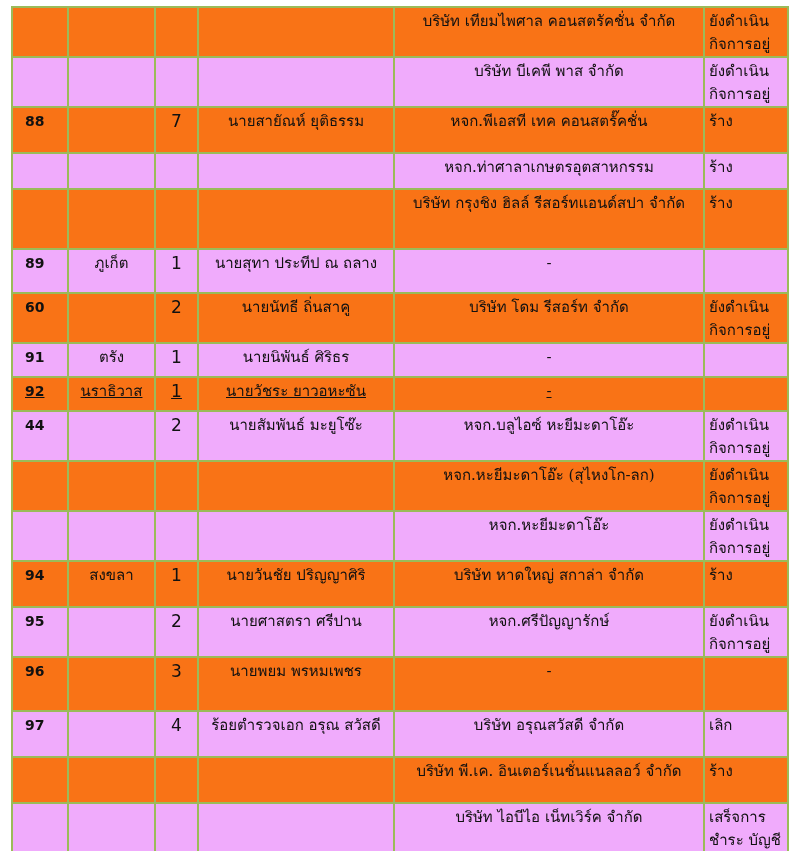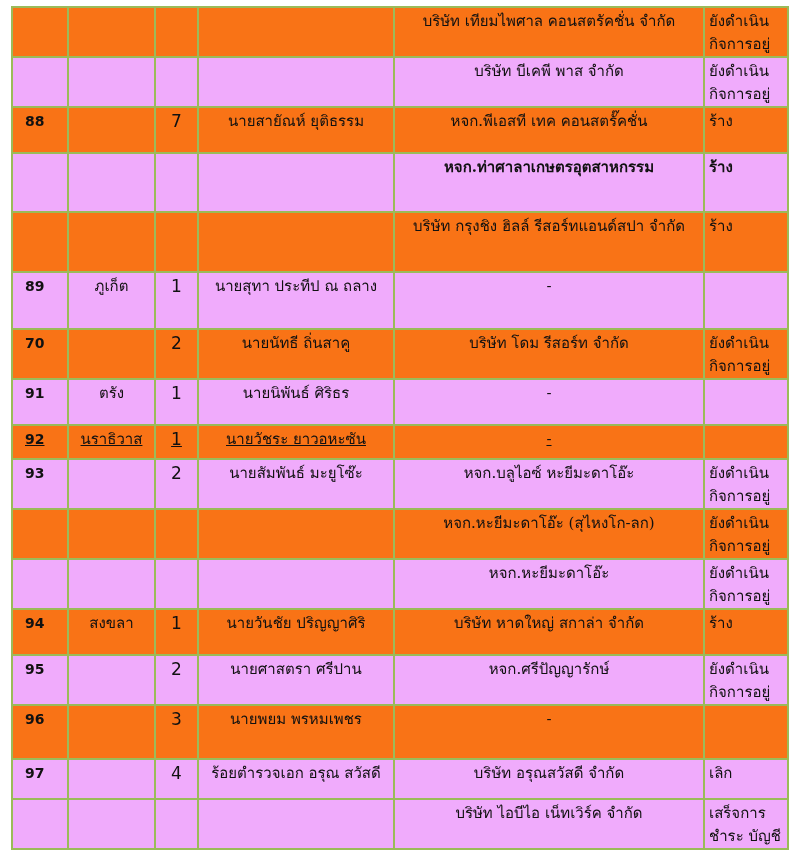--- a/index.html
+++ b/index.html
@@ -80,70 +80,70 @@
     <td class="c-stat">ยังดำเนิน กิจการอยู่</td>
   </tr>
       <tr class="shaded" style="height: 46px;">
     <td class="c-no">88</td>
     <td class="c-prov"></td>
     <td class="c-seq">7</td>
     <td class="c-name">นายสายัณห์ ยุติธรรม</td>
     <td class="c-comp">หจก.พีเอสที เทค คอนสตรั๊คชั่น</td>
     <td class="c-stat">ร้าง</td>
   </tr>
-      <tr class="plain" style="height: 59px; font-weight: bold;">
+      <tr class="plain" style="height: 36px;">
     <td class="c-no"></td>
     <td class="c-prov"></td>
     <td class="c-seq"></td>
     <td class="c-name"></td>
     <td class="c-comp">หจก.ท่าศาลาเกษตรอุตสาหกรรม</td>
     <td class="c-stat">ร้าง</td>
   </tr>
       <tr class="shaded" style="height: 60px;">
     <td class="c-no"></td>
     <td class="c-prov"></td>
     <td class="c-seq"></td>
     <td class="c-name"></td>
     <td class="c-comp">บริษัท กรุงชิง ฮิลล์ รีสอร์ทแอนด์สปา จำกัด</td>
     <td class="c-stat">ร้าง</td>
   </tr>
-      <tr class="plain" style="height: 57px;">
+      <tr class="plain" style="height: 44px;">
     <td class="c-no">89</td>
     <td class="c-prov">ภูเก็ต</td>
     <td class="c-seq">1</td>
     <td class="c-name">นายสุทา ประทีป ณ ถลาง</td>
     <td class="c-comp">-</td>
     <td class="c-stat"></td>
   </tr>
       <tr class="shaded" style="height: 46px;">
-    <td class="c-no">70</td>
+    <td class="c-no">60</td>
     <td class="c-prov"></td>
     <td class="c-seq">2</td>
     <td class="c-name">นายนัทธี ถิ่นสาคู</td>
     <td class="c-comp">บริษัท โดม รีสอร์ท จำกัด</td>
     <td class="c-stat">ยังดำเนิน กิจการอยู่</td>
   </tr>
-      <tr class="plain" style="height: 46px; border-radius: 16px;">
+      <tr class="plain" style="height: 34px; border-radius: 16px;">
     <td class="c-no">91</td>
     <td class="c-prov">ตรัง</td>
     <td class="c-seq">1</td>
     <td class="c-name">นายนิพันธ์ ศิริธร</td>
     <td class="c-comp">-</td>
     <td class="c-stat"></td>
   </tr>
       <tr class="shaded" style="height: 34px; text-decoration: underline;">
     <td class="c-no">92</td>
     <td class="c-prov">นราธิวาส</td>
     <td class="c-seq">1</td>
     <td class="c-name">นายวัชระ ยาวอหะซัน</td>
     <td class="c-comp">-</td>
     <td class="c-stat"></td>
   </tr>
       <tr class="plain" style="height: 46px;">
-    <td class="c-no">93</td>
+    <td class="c-no">44</td>
     <td class="c-prov"></td>
     <td class="c-seq">2</td>
     <td class="c-name">นายสัมพันธ์ มะยูโซ๊ะ</td>
     <td class="c-comp">หจก.บลูไอซ์ หะยีมะดาโอ๊ะ</td>
     <td class="c-stat">ยังดำเนิน กิจการอยู่</td>
   </tr>
       <tr class="shaded" style="height: 46px;">
     <td class="c-no"></td>
     <td class="c-prov"></td>
     <td class="c-seq"></td>
@@ -176,28 +176,36 @@
     <td class="c-stat">ยังดำเนิน กิจการอยู่</td>
   </tr>
       <tr class="shaded" style="height: 54px;">
     <td class="c-no">96</td>
     <td class="c-prov"></td>
     <td class="c-seq">3</td>
     <td class="c-name">นายพยม พรหมเพชร</td>
     <td class="c-comp">-</td>
     <td class="c-stat"></td>
   </tr>
-      <tr class="plain" style="height: 40px;">
+      <tr class="plain" style="height: 46px;">
     <td class="c-no">97</td>
     <td class="c-prov"></td>
     <td class="c-seq">4</td>
     <td class="c-name">ร้อยตำรวจเอก อรุณ สวัสดี</td>
     <td class="c-comp">บริษัท อรุณสวัสดี จำกัด</td>
     <td class="c-stat">เลิก</td>
   </tr>
+      <tr class="shaded" style="height: 46px;">
+    <td class="c-no"></td>
+    <td class="c-prov"></td>
+    <td class="c-seq"></td>
+    <td class="c-name"></td>
+    <td class="c-comp">บริษัท พี.เค. อินเตอร์เนชั่นแนลลอว์ จำกัด</td>
+    <td class="c-stat">ร้าง</td>
+  </tr>
       <tr class="plain" style="height: 46px;">
     <td class="c-no"></td>
     <td class="c-prov"></td>
     <td class="c-seq"></td>
     <td class="c-name"></td>
     <td class="c-comp">บริษัท ไอบีไอ เน็ทเวิร์ค จำกัด</td>
     <td class="c-stat">เสร็จการชำระ บัญชี</td>
   </tr>
     </tbody>
 </table>

